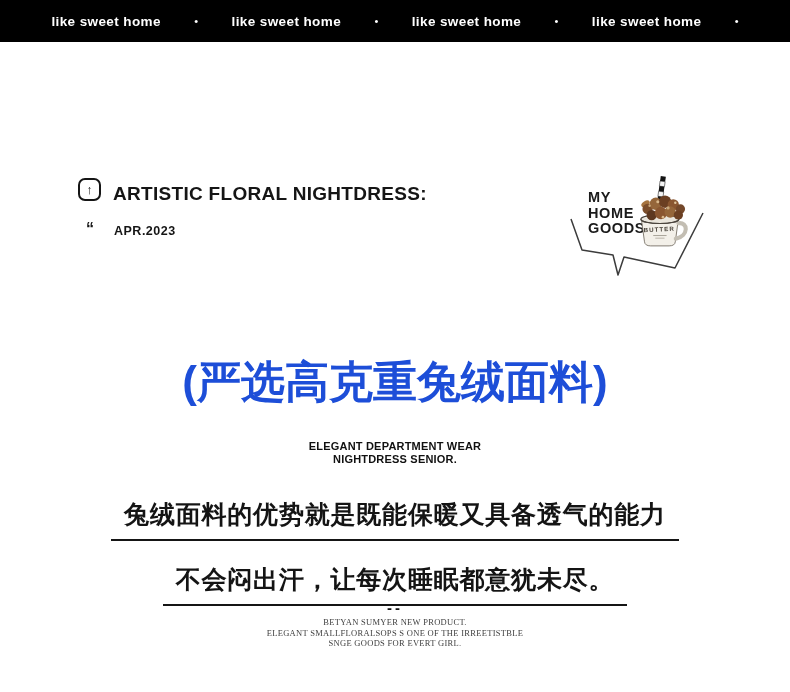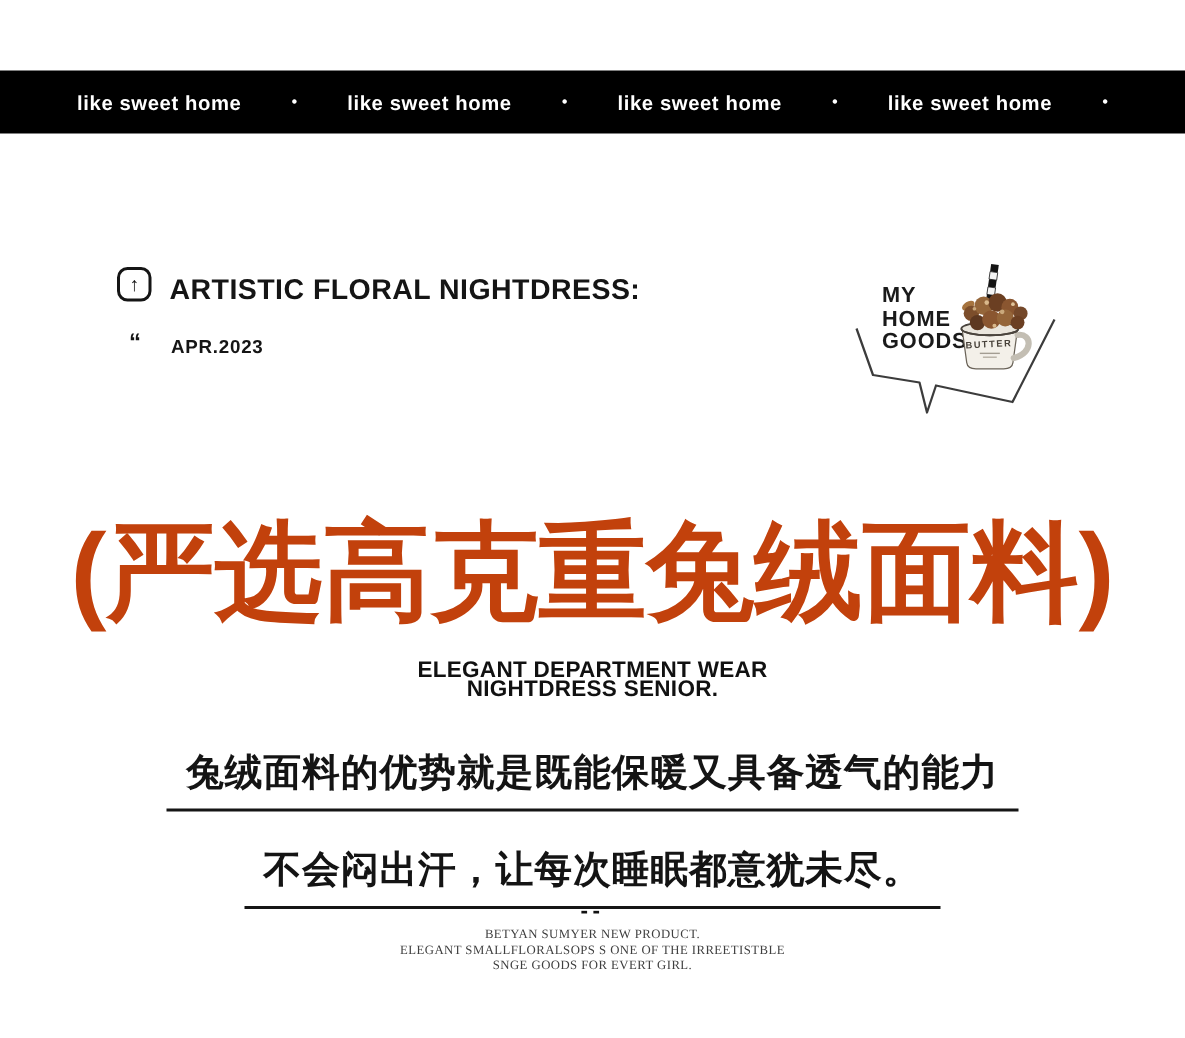--- a/index.html
+++ b/index.html
@@ -17,21 +17,20 @@
   
   .topbar {
     position: absolute;
     left: 0; top: 0;
     width: 790px; height: 42px;
     background: #000000;
     display: flex;
     align-items: center;
     justify-content: space-evenly;
     padding: 0 18px;
-    margin-top: 47px;
   }
   .brand {
     color: #ffffff;
     font-size: 13.5px;
     font-weight: 700;
     letter-spacing: 0.4px;
     white-space: nowrap;
   }
   .dot {
     color: #ffffff;
@@ -98,32 +97,32 @@
     left: 568px; top: 210px;
     width: 138px; height: 76px;
   }
 
   
   .hero-headline {
     position: absolute;
     left: 0; top: 340px;
     width: 790px;
     text-align: center;
-    font-size: 72px;
+    font-size: 44px;
     line-height: 84px;
     font-weight: 900;
-    color: #c2410c;
+    color: #1d4ed8;
     white-space: nowrap;
   }
   .hero-subtitle {
     position: absolute;
     left: 0; top: 440px;
     width: 790px;
     text-align: center;
-    font-size: 15px;
+    font-size: 11px;
     line-height: 13px;
     font-weight: 800;
     letter-spacing: 0.2px;
     color: #111111;
   }
 
   
   .cn-lines {
     position: absolute;
     left: 0; top: 498px;

